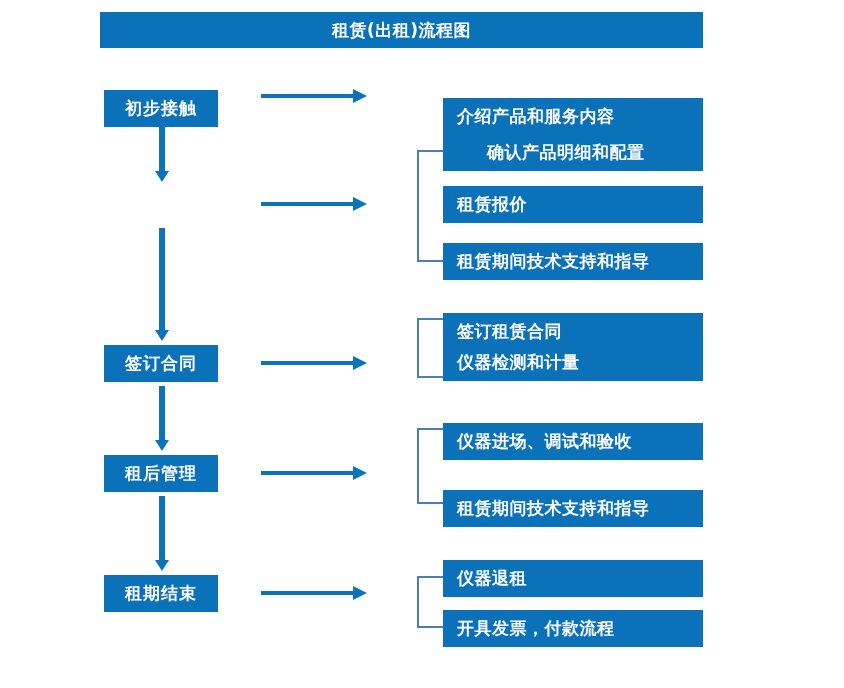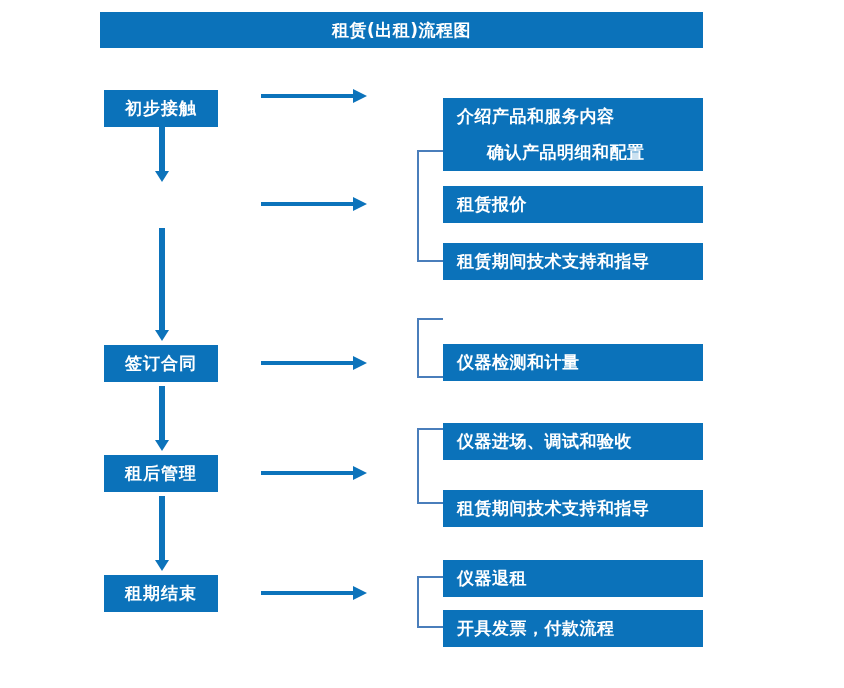--- a/index.html
+++ b/index.html
@@ -209,19 +209,20 @@
   <div class="bracket" style="top:576px; height:52px;">
     <div class="vert"></div>
       <div class="arm top"></div>
       <div class="arm bottom"></div>
   </div>
 
   <div class="detail-box" style="top:78px;margin-top:20px;">介绍产品和服务内容</div>
   <div class="detail-box" style="top:134px;padding-left:44px;">确认产品明细和配置</div>
   <div class="detail-box" style="top:186px;">租赁报价</div>
   <div class="detail-box" style="top:243px;">租赁期间技术支持和指导</div>
+  <div class="detail-box" style="top:313px;">签订租赁合同</div>
   <div class="detail-box" style="top:344px;">仪器检测和计量</div>
   <div class="detail-box" style="top:423px;">仪器进场、调试和验收</div>
   <div class="detail-box" style="top:490px;">租赁期间技术支持和指导</div>
   <div class="detail-box" style="top:560px;">仪器退租</div>
   <div class="detail-box" style="top:610px;">开具发票，付款流程</div>
 
 </div>
 
 </body></html>

